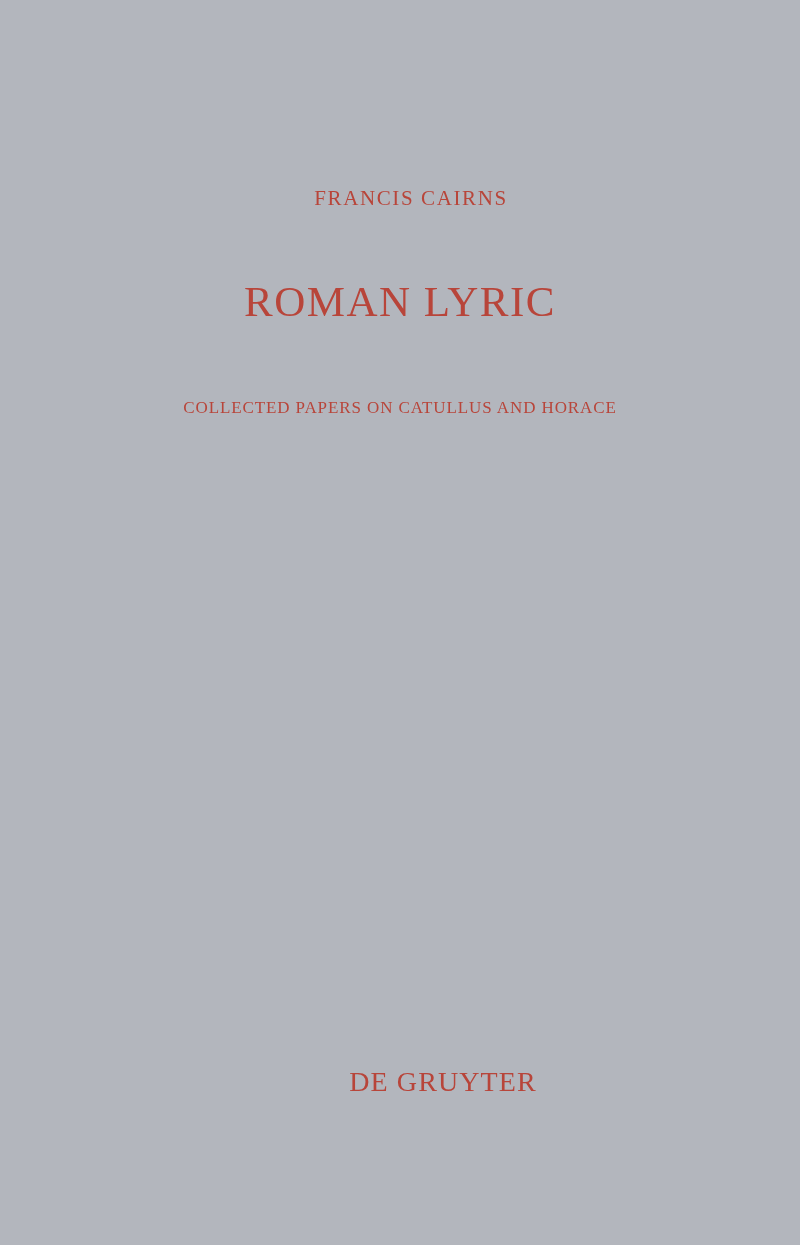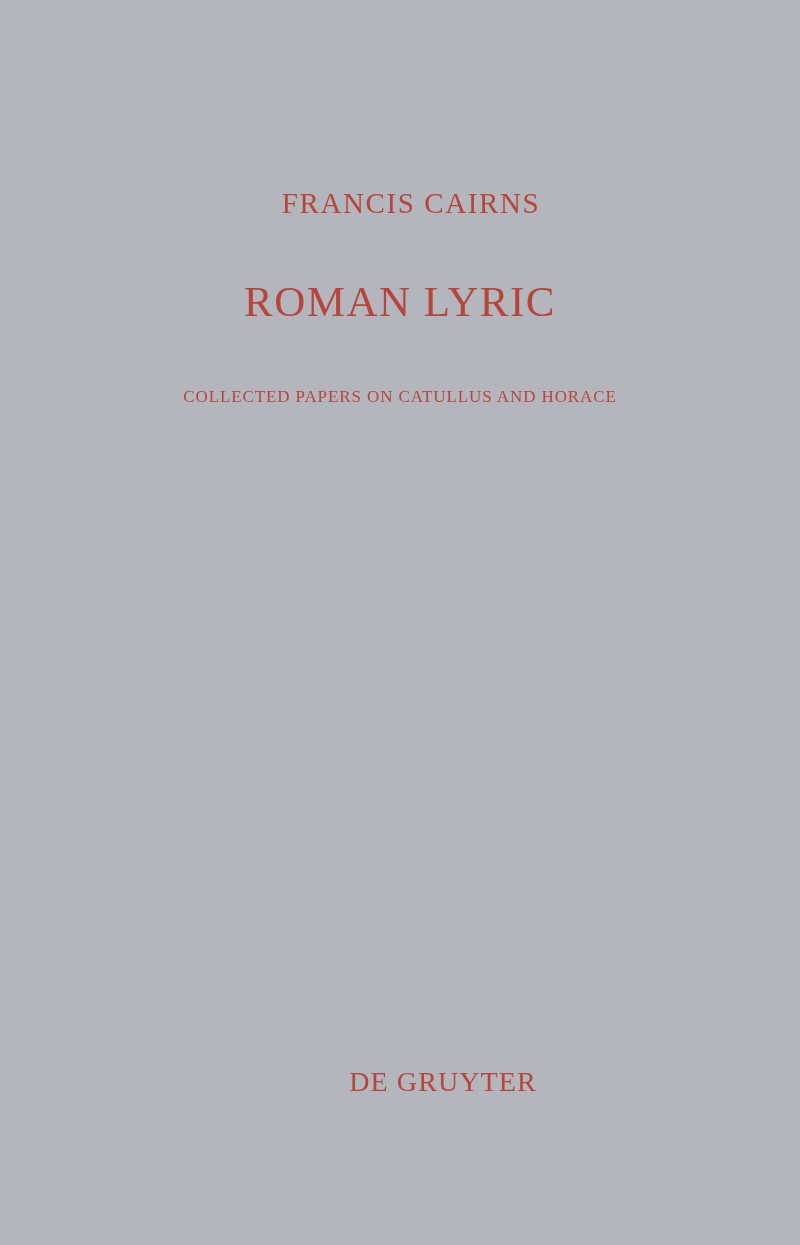--- a/index.html
+++ b/index.html
@@ -23,37 +23,37 @@
   .cover-text-block {
     position: absolute;
     top: 186px;
     left: 0;
     width: 800px;
     text-align: center;
   }
   .author-name {
     color: #b8453a;
     font-family: "Liberation Serif", serif;
-    font-size: 29px;
+    font-size: 21px;
     letter-spacing: 1.6px;
     font-variant: small-caps;
     text-transform: uppercase;
     line-height: 1.2;
     margin: 0;
     font-weight: 400;
     padding-left: 22px;
   }
   .book-title {
     color: #b8453a;
     font-family: "Liberation Serif", serif;
     font-size: 43px;
     letter-spacing: 1.5px;
     text-transform: uppercase;
     line-height: 1.2;
-    margin: 6px;
+    margin: 16px;
     padding-top: 49px;
     font-weight: 400;
   }
   .book-subtitle {
     color: #b8453a;
     font-family: "Liberation Serif", serif;
     font-size: 17px;
     letter-spacing: 0.9px;
     text-transform: uppercase;
     line-height: 1.25;

